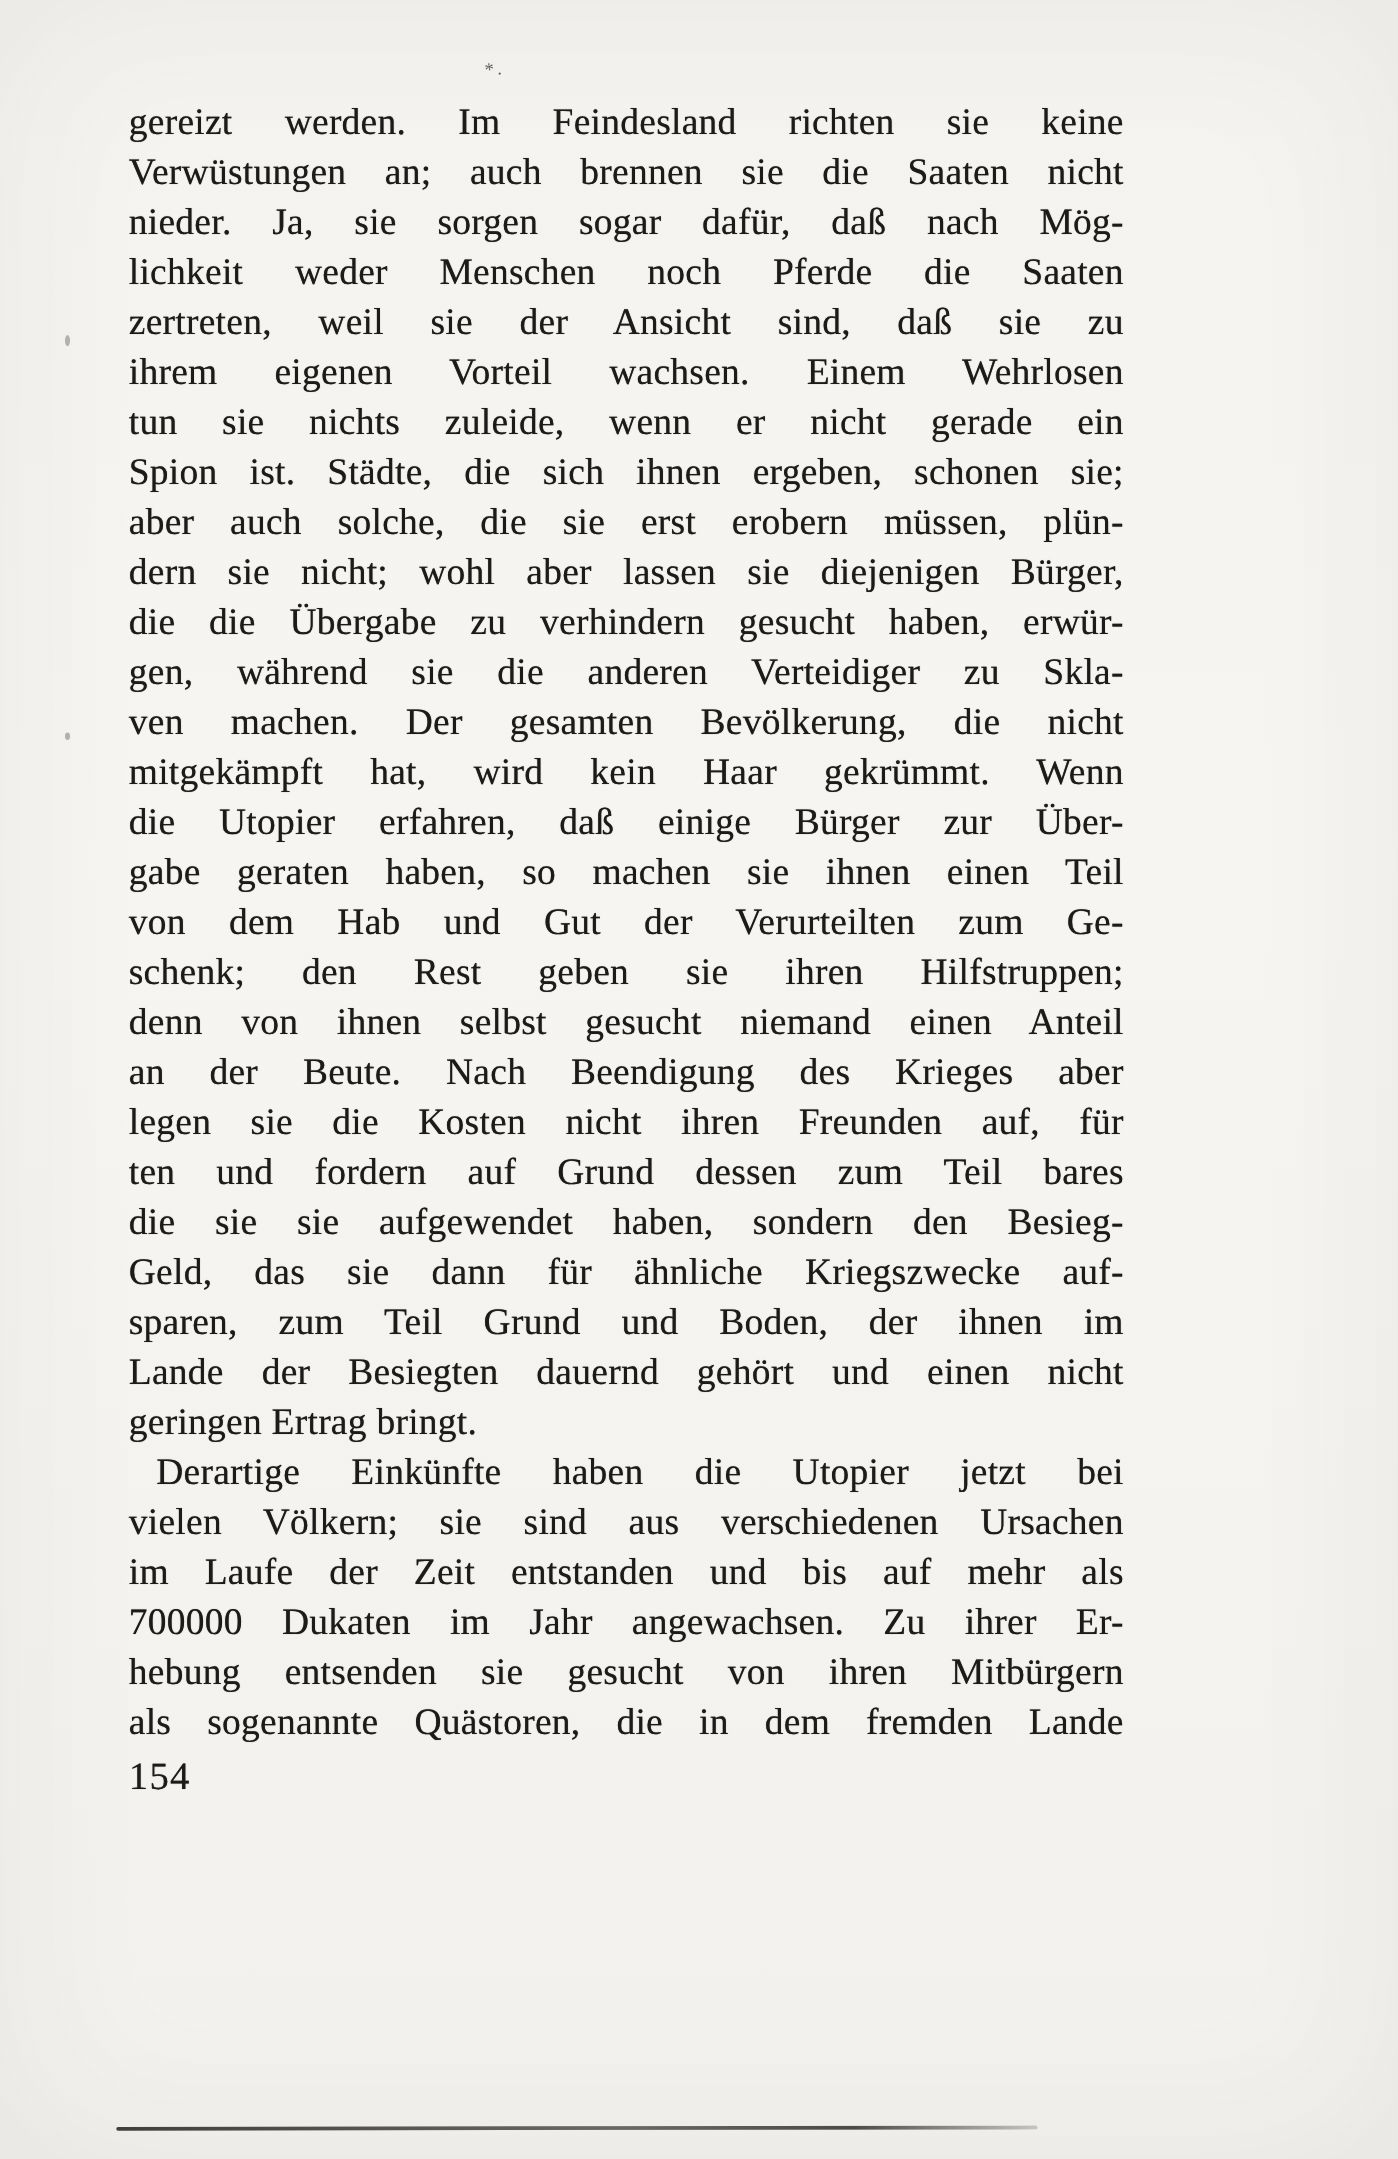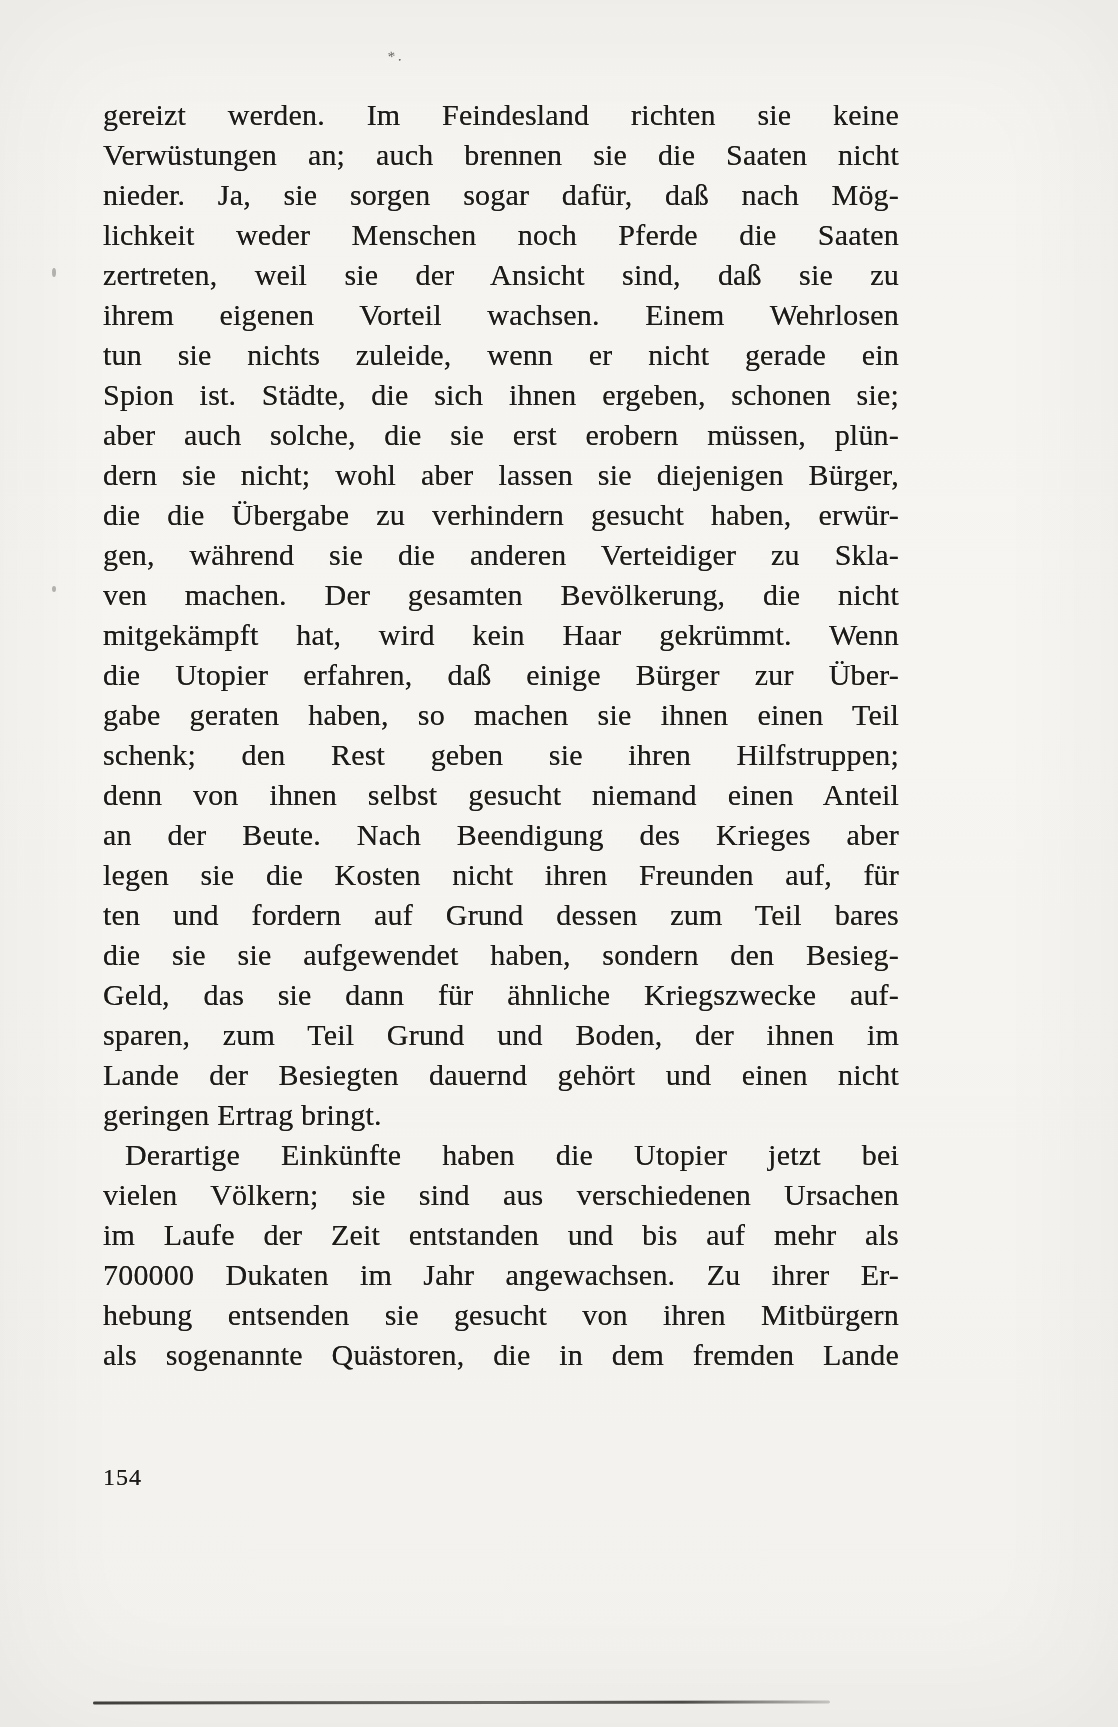--- a/index.html
+++ b/index.html
@@ -17,21 +17,21 @@
     position: relative;
     width: 1118px;
     height: 1727px;
     background: linear-gradient(180deg, #f4f3ef 0%, #f6f5f1 40%, #f2f1ed 100%);
     box-shadow: inset 0 0 140px rgba(60,55,45,0.06);
     color: #1b1b1b;
   }
   .text-block {
     position: absolute;
     left: 103px;
-    top: 95px;
+    top: 78px;
     width: 796px;
     font-size: 30px;
     line-height: 40px;
     letter-spacing: 0.2px;
     color: #1c1b1a;
     text-shadow: 0 0 0.6px rgba(25,22,20,0.75);
   }
   .paragraph {
     margin: 0;
   }
@@ -44,22 +44,22 @@
   }
   .line.no-justify {
     text-align-last: left;
   }
   .line.indent {
     text-indent: 22px;
   }
   .page-number {
     position: absolute;
     left: 103px;
-    top: 1464px;
-    font-size: 24px;
+    top: 1403px;
+    font-size: 31px;
     letter-spacing: 1px;
     color: #1c1b1a;
     text-shadow: 0 0 0.6px rgba(25,22,20,0.75);
   }
   
   .top-mark {
     position: absolute;
     left: 388px;
     top: 48px;
     font-size: 15px;
@@ -108,20 +108,21 @@
         <div class="line">tun sie nichts zuleide, wenn er nicht gerade ein</div>
         <div class="line">Spion ist. Städte, die sich ihnen ergeben, schonen sie;</div>
         <div class="line">aber auch solche, die sie erst erobern müssen, plün-</div>
         <div class="line">dern sie nicht; wohl aber lassen sie diejenigen Bürger,</div>
         <div class="line">die die Übergabe zu verhindern gesucht haben, erwür-</div>
         <div class="line">gen, während sie die anderen Verteidiger zu Skla-</div>
         <div class="line">ven machen. Der gesamten Bevölkerung, die nicht</div>
         <div class="line">mitgekämpft hat, wird kein Haar gekrümmt. Wenn</div>
         <div class="line">die Utopier erfahren, daß einige Bürger zur Über-</div>
         <div class="line">gabe geraten haben, so machen sie ihnen einen Teil</div>
+        <div class="line">von dem Hab und Gut der Verurteilten zum Ge-</div>
         <div class="line">schenk; den Rest geben sie ihren Hilfstruppen;</div>
         <div class="line">denn von ihnen selbst gesucht niemand einen Anteil</div>
         <div class="line">an der Beute. Nach Beendigung des Krieges aber</div>
         <div class="line">legen sie die Kosten nicht ihren Freunden auf, für</div>
         <div class="line">ten und fordern auf Grund dessen zum Teil bares</div>
         <div class="line">die sie sie aufgewendet haben, sondern den Besieg-</div>
         <div class="line">Geld, das sie dann für ähnliche Kriegszwecke auf-</div>
         <div class="line">sparen, zum Teil Grund und Boden, der ihnen im</div>
         <div class="line">Lande der Besiegten dauernd gehört und einen nicht</div>
         <div class="line no-justify">geringen Ertrag bringt.</div>

